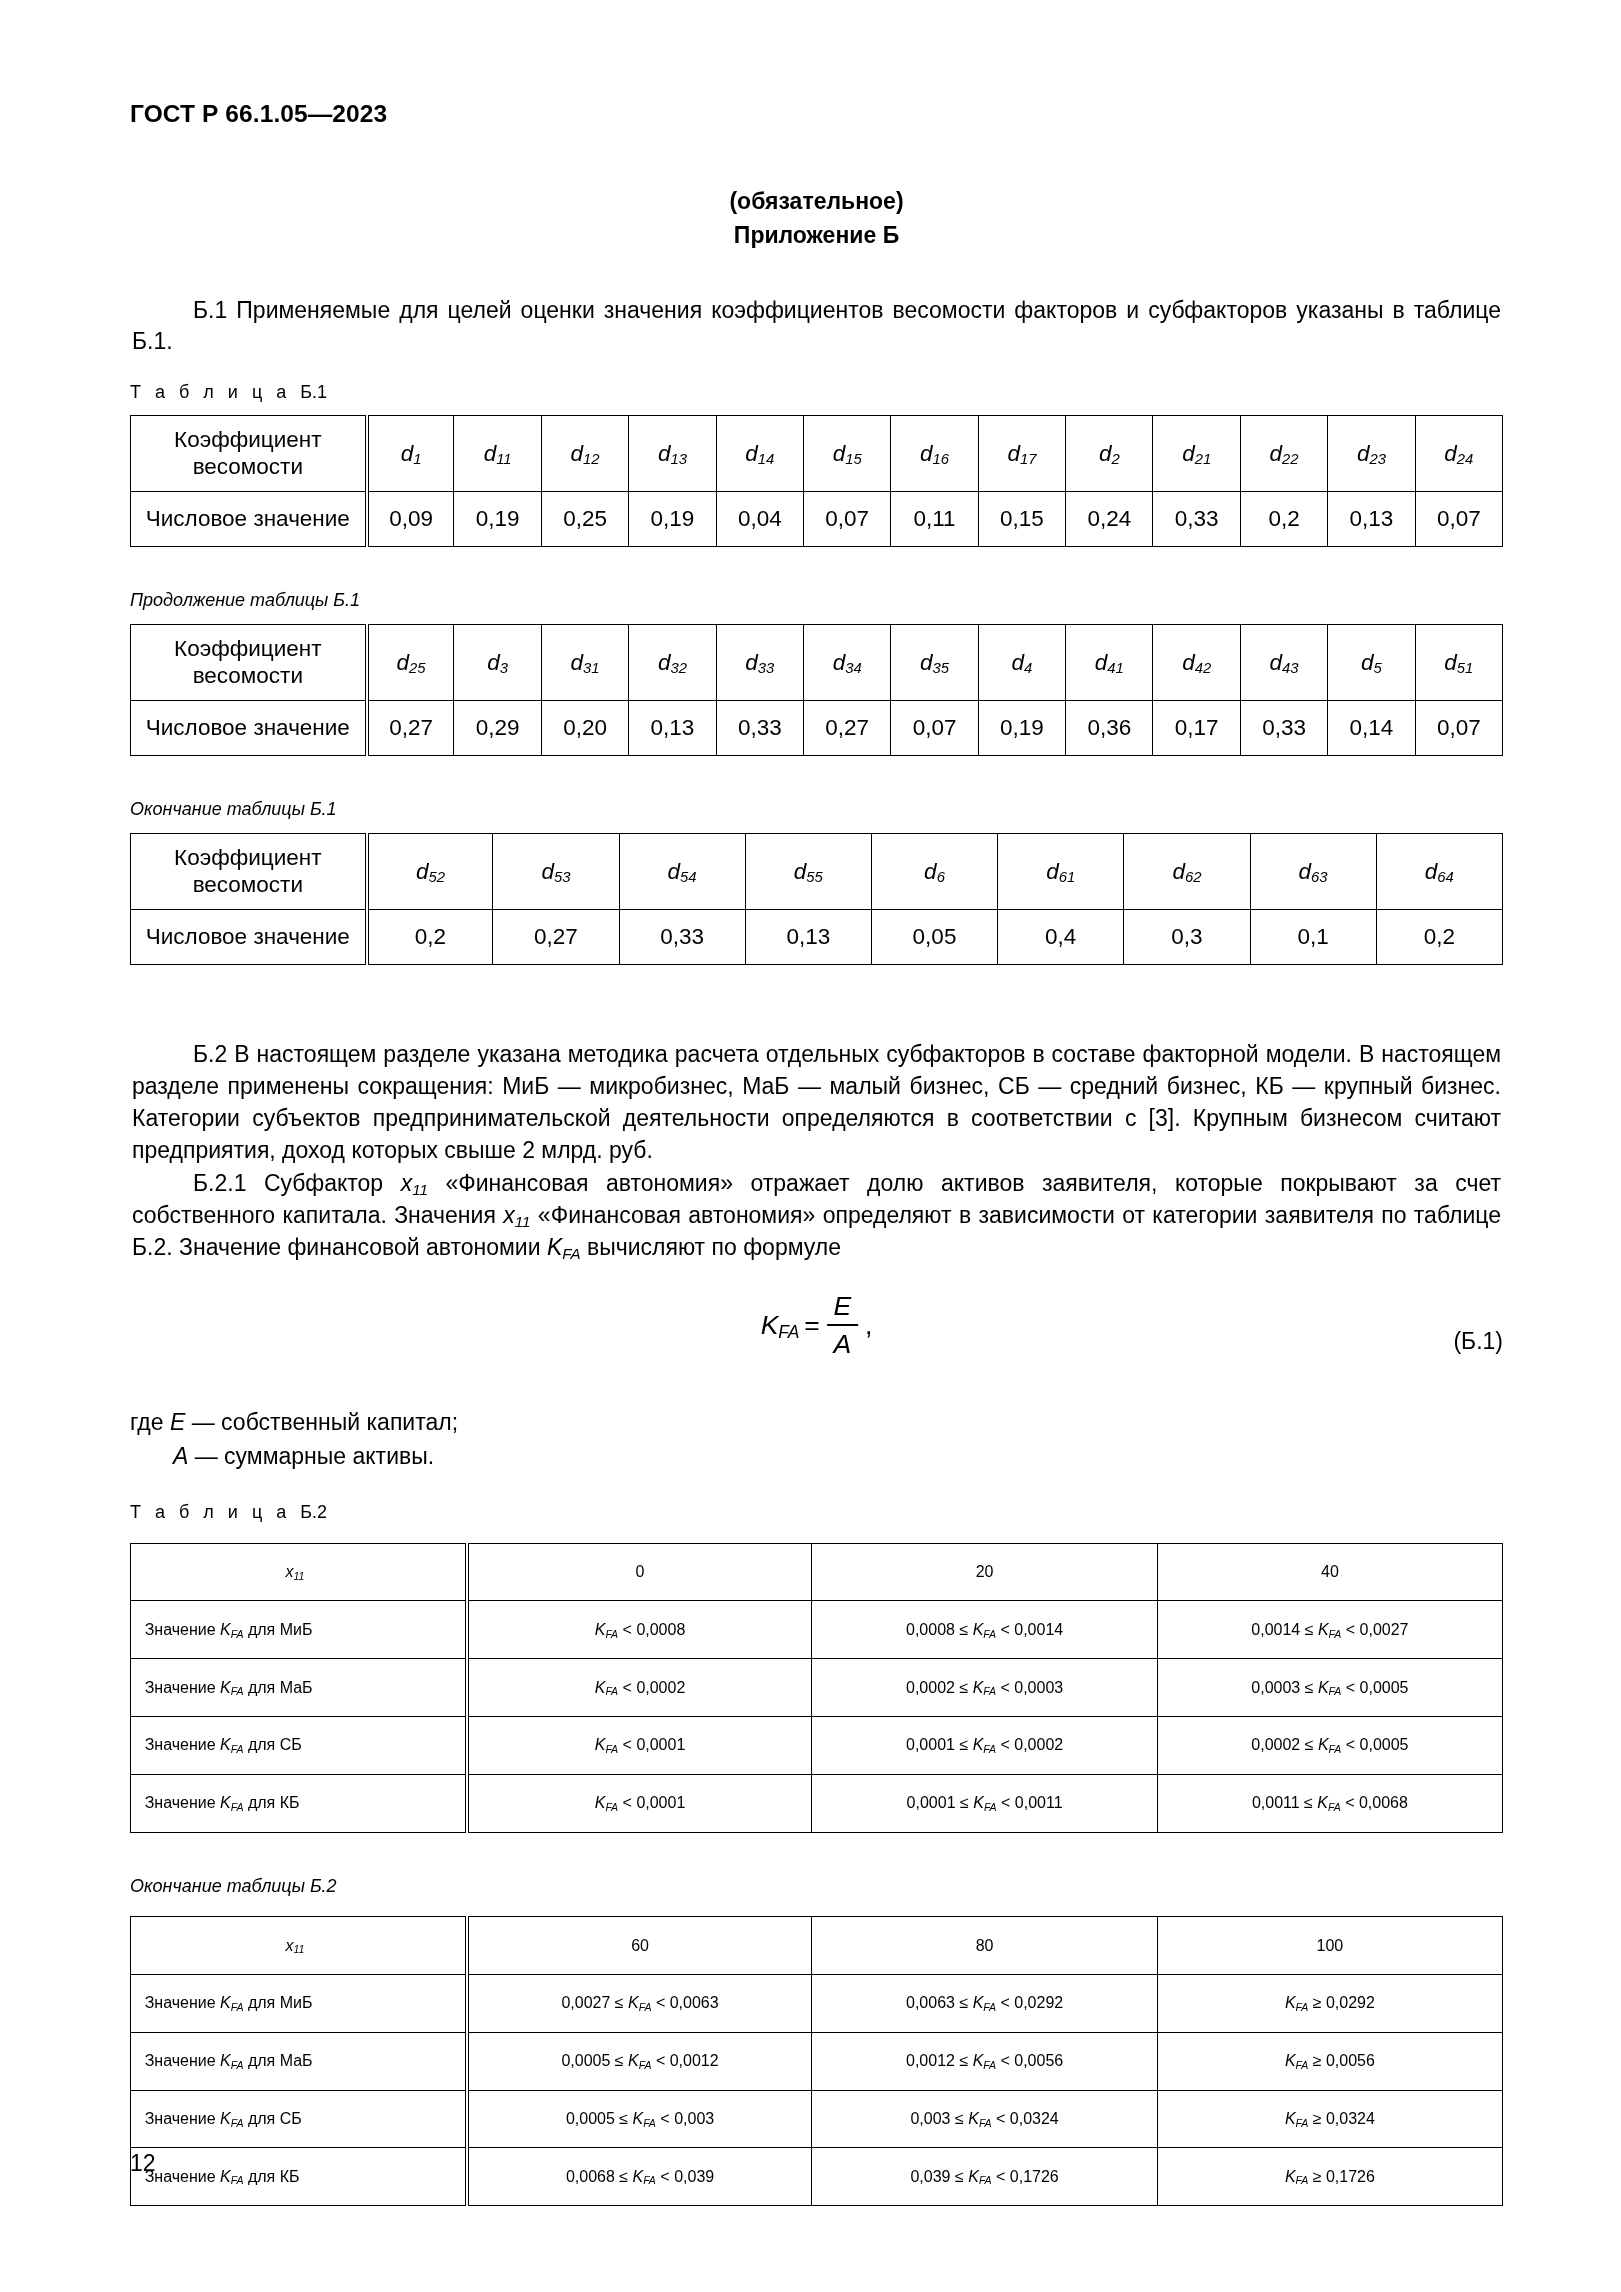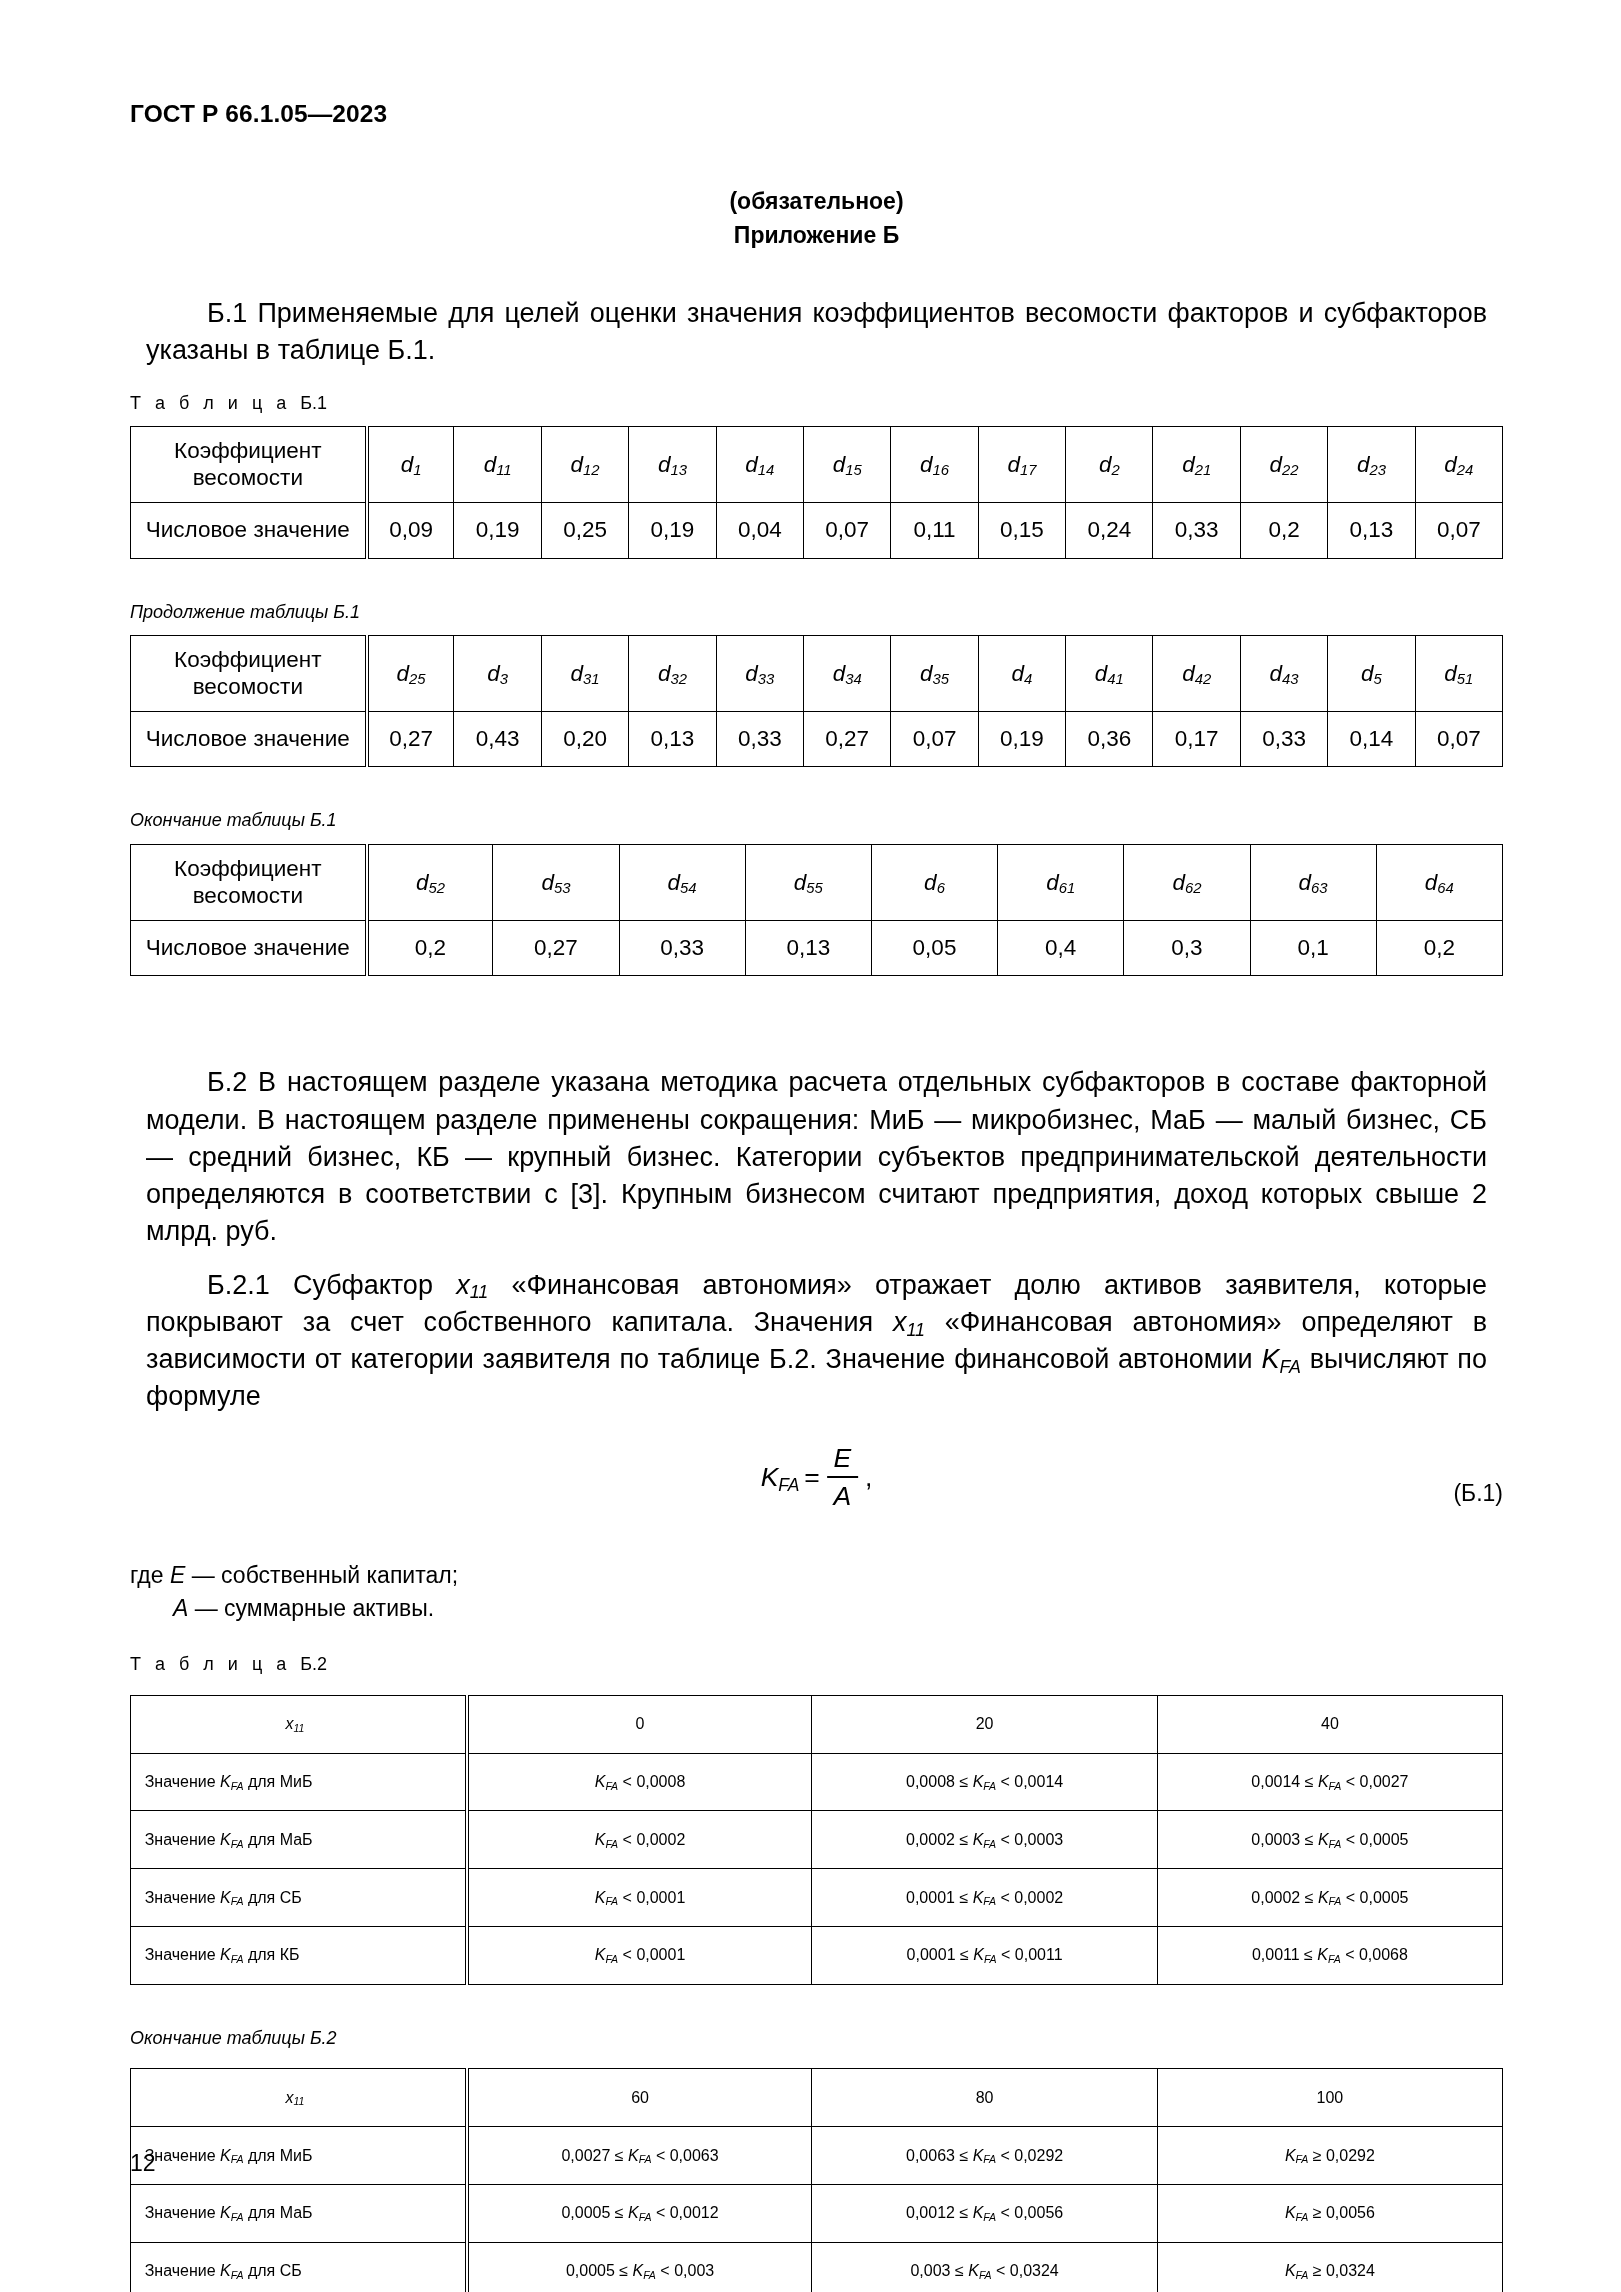--- a/index.html
+++ b/index.html
@@ -36,24 +36,24 @@
   }
   .annex-block { margin-bottom: 43px; }
   .annex-title {
     text-align: center;
     font-size: 24.5px;
     font-weight: bold;
     margin: 0 0 41px 0;
     line-height: 1.3;
   }
   p.body-text {
-    font-size: 27px;
+    font-size: 23px;
     line-height: 1.38;
     text-align: justify;
-    margin: 16px;
+    margin: 2px;
     text-indent: 61px;
     hyphens: manual;
   }
   .para-group { margin-bottom: 23.5px; }
 
   
   .tbl-caption {
     font-size: 18px;
     margin: 0 0 11.8px 0;
     line-height: 1.2;
@@ -234,21 +234,21 @@
         <td><span class="mi">d</span><sub>4</sub></td>
         <td><span class="mi">d</span><sub>41</sub></td>
         <td><span class="mi">d</span><sub>42</sub></td>
         <td><span class="mi">d</span><sub>43</sub></td>
         <td><span class="mi">d</span><sub>5</sub></td>
         <td><span class="mi">d</span><sub>51</sub></td>
       </tr>
       <tr class="row-val">
         <td class="lbl dbl-right">Числовое значение</td>
         <td>0,27</td>
-        <td>0,43</td>
+        <td>0,29</td>
         <td>0,20</td>
         <td>0,13</td>
         <td>0,33</td>
         <td>0,27</td>
         <td>0,07</td>
         <td>0,19</td>
         <td>0,36</td>
         <td>0,17</td>
         <td>0,33</td>
         <td>0,14</td>

